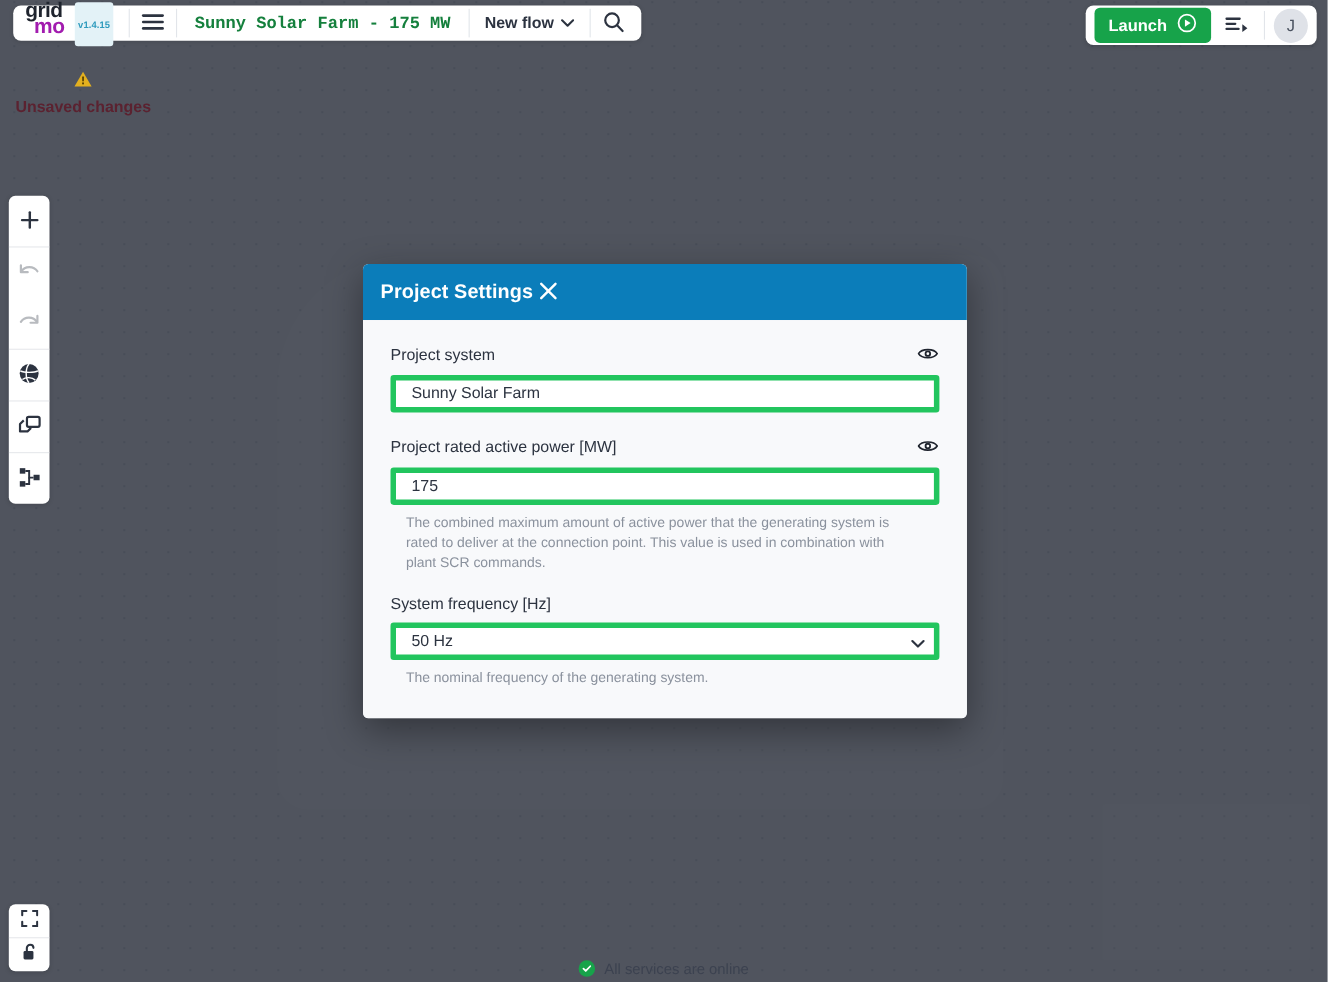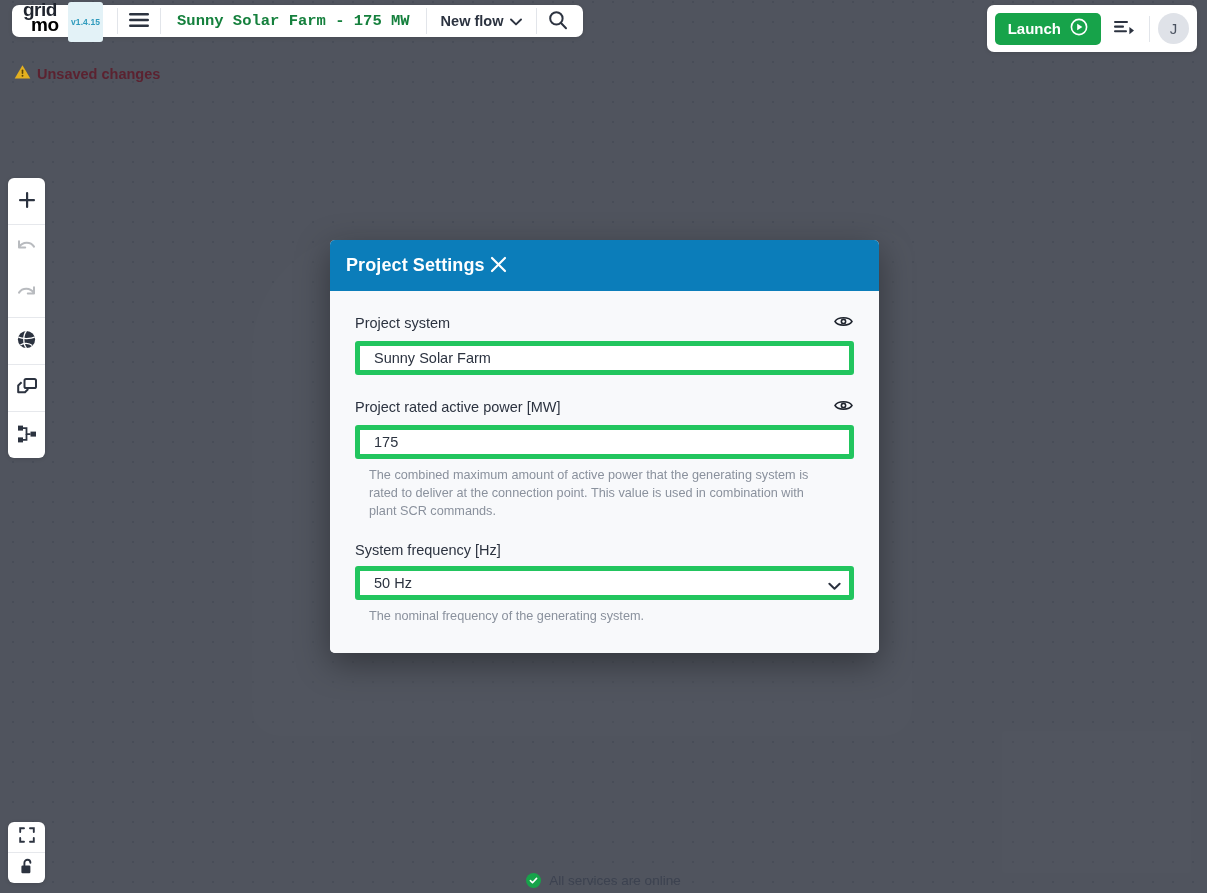--- a/index.html
+++ b/index.html
@@ -94,21 +94,21 @@
     letter-spacing: -0.5px;
     color: #1f242e;
     line-height: 20px;
   }
   .logo-line2 {
     position: absolute;
     left: 9px; top: 13px;
     font-size: 19px;
     font-weight: 700;
     letter-spacing: -0.5px;
-    color: #000000;
+    color: #a21caf;
     line-height: 20px;
   }
   .logo-ver {
     font-size: 8.5px;
     font-weight: 700;
     color: #2f9bbd;
     background: #e3f2f7;
     border-radius: 3px;
     padding: 15px 3px;
     margin-top: 1px;
@@ -163,28 +163,29 @@
     left: 14px;
     top: 64px;
     display: flex;
     align-items: center;
     gap: 6px;
     z-index: 50;
     font-size: 14.5px;
     font-weight: 700;
     color: #5b2230;
     white-space: nowrap;
+    flex-direction: column;
   }
 
   
   #rightbar {
     position: absolute;
     right: 10px;
     top: 5px;
-    height: 47px;
+    height: 36px;
     background: #ffffff;
     border-radius: 7px;
     display: flex;
     align-items: center;
     gap: 4px;
     padding: 0 8px;
     box-shadow: 0 1px 4px rgba(0,0,0,0.12);
     z-index: 50;
   }
 

